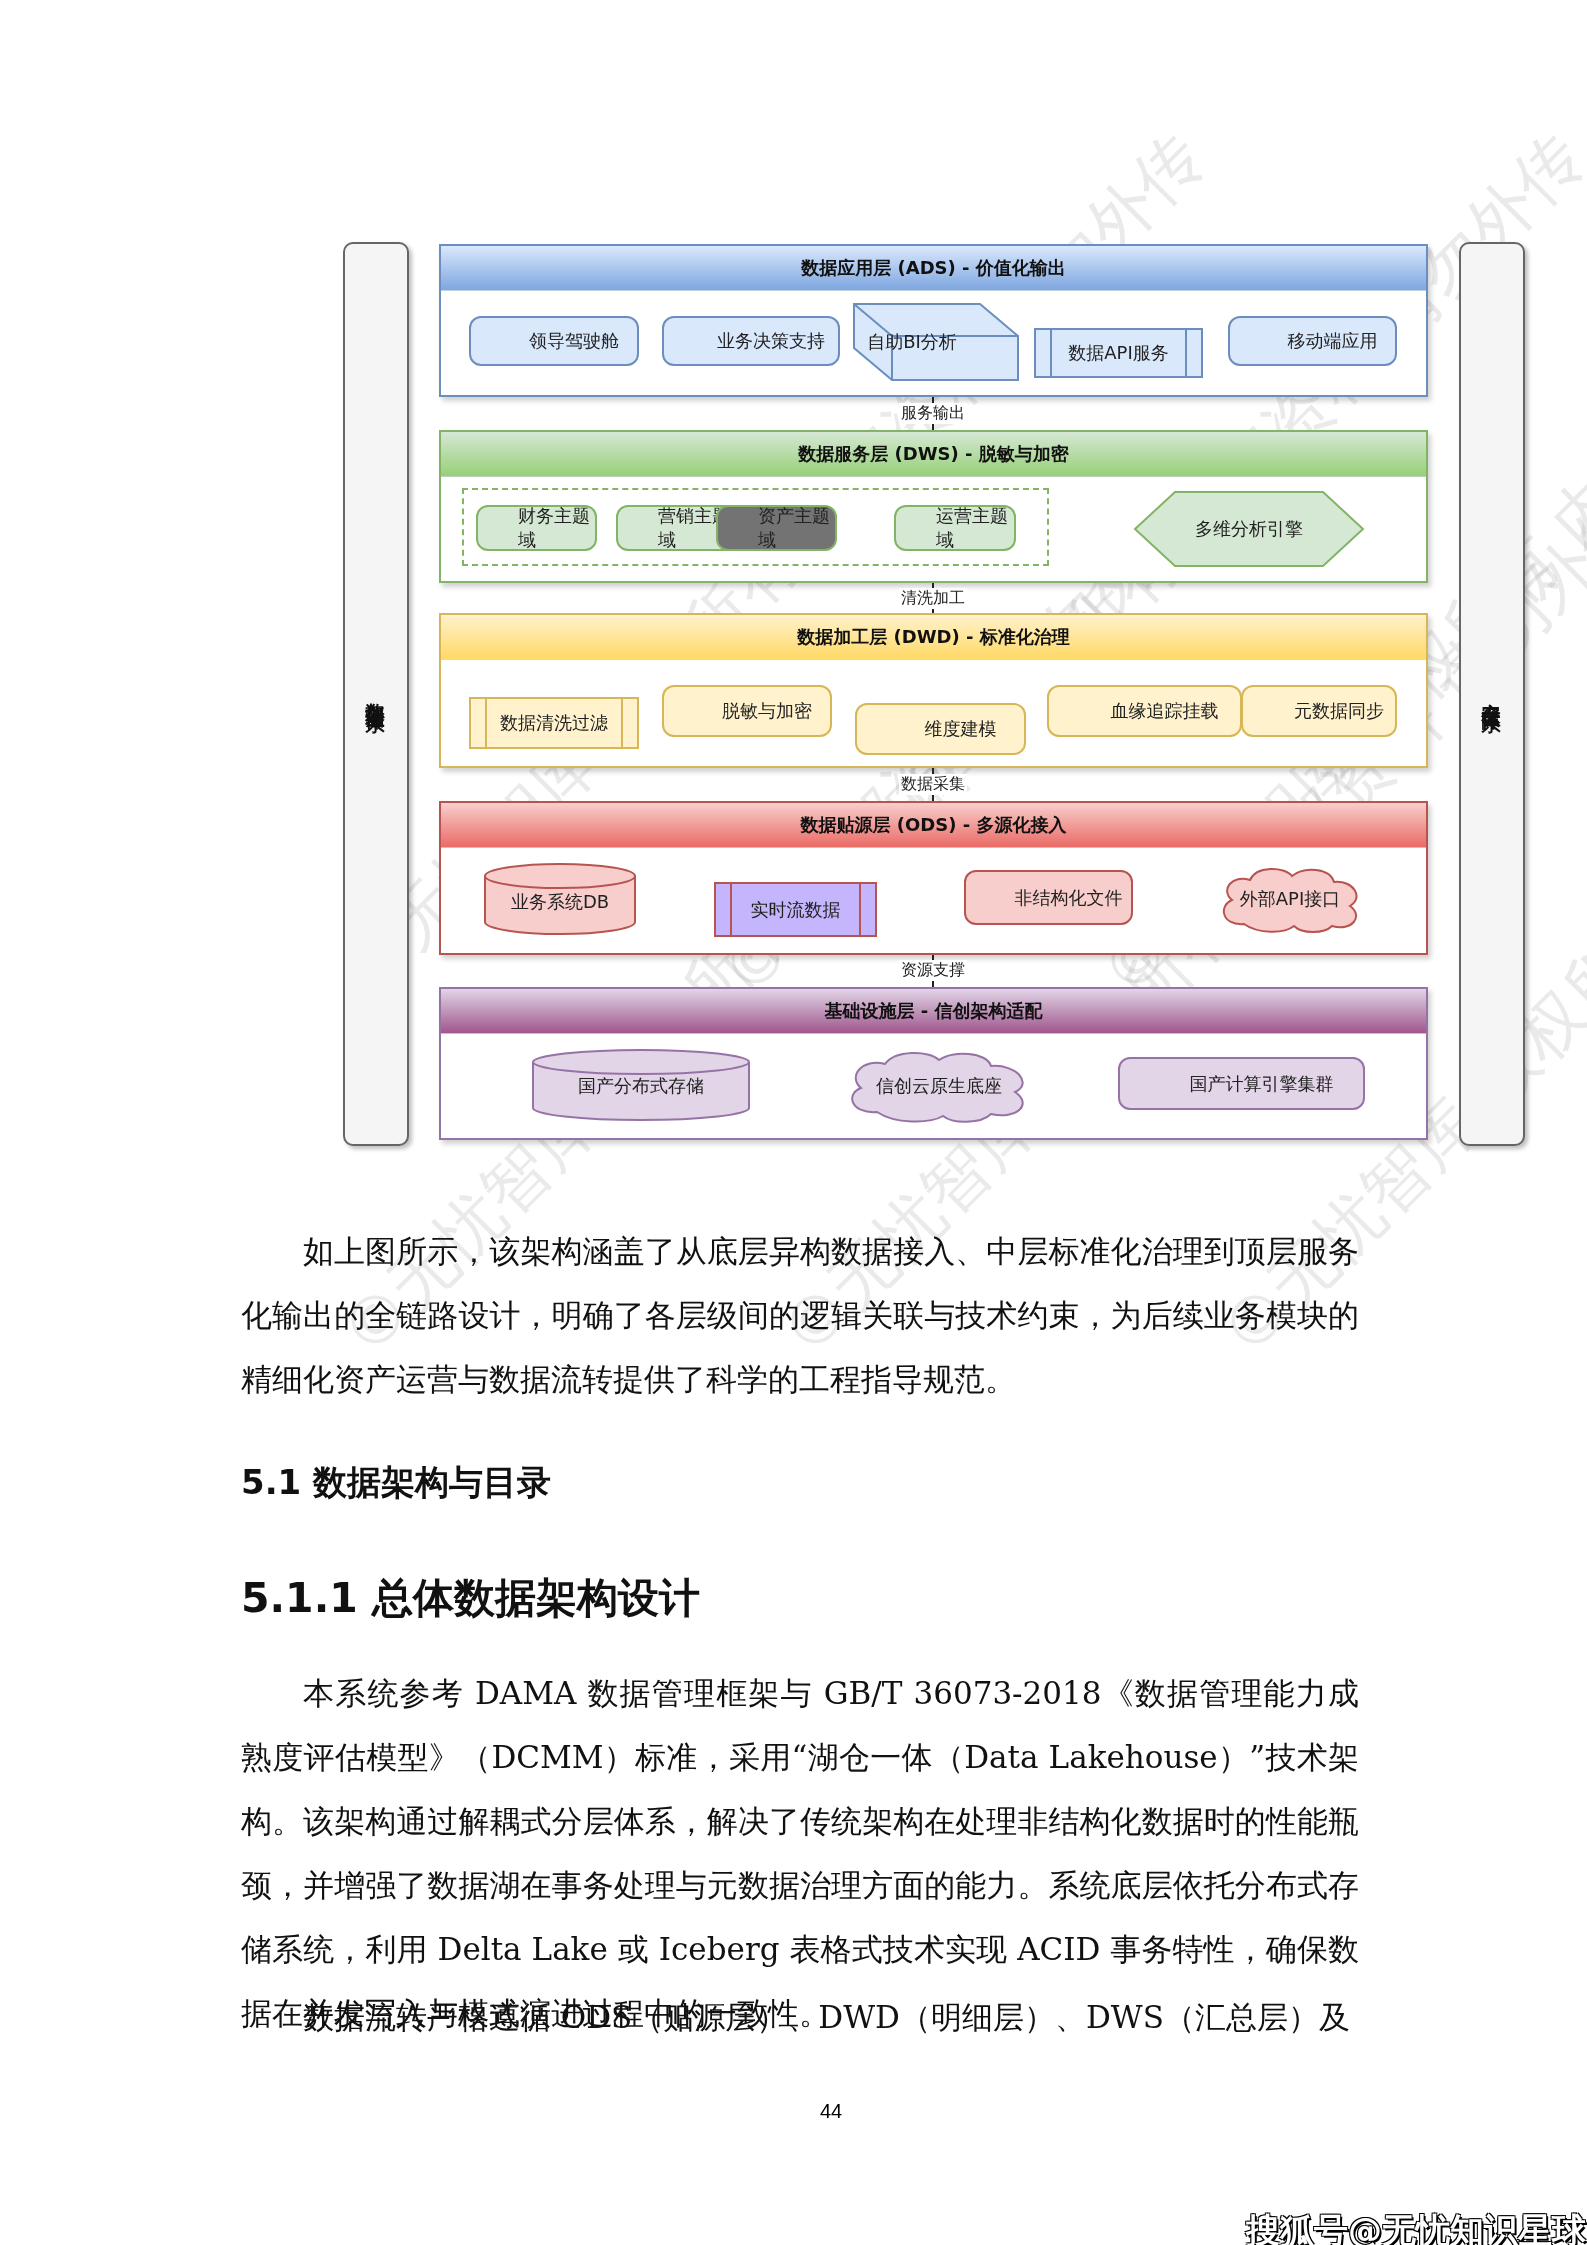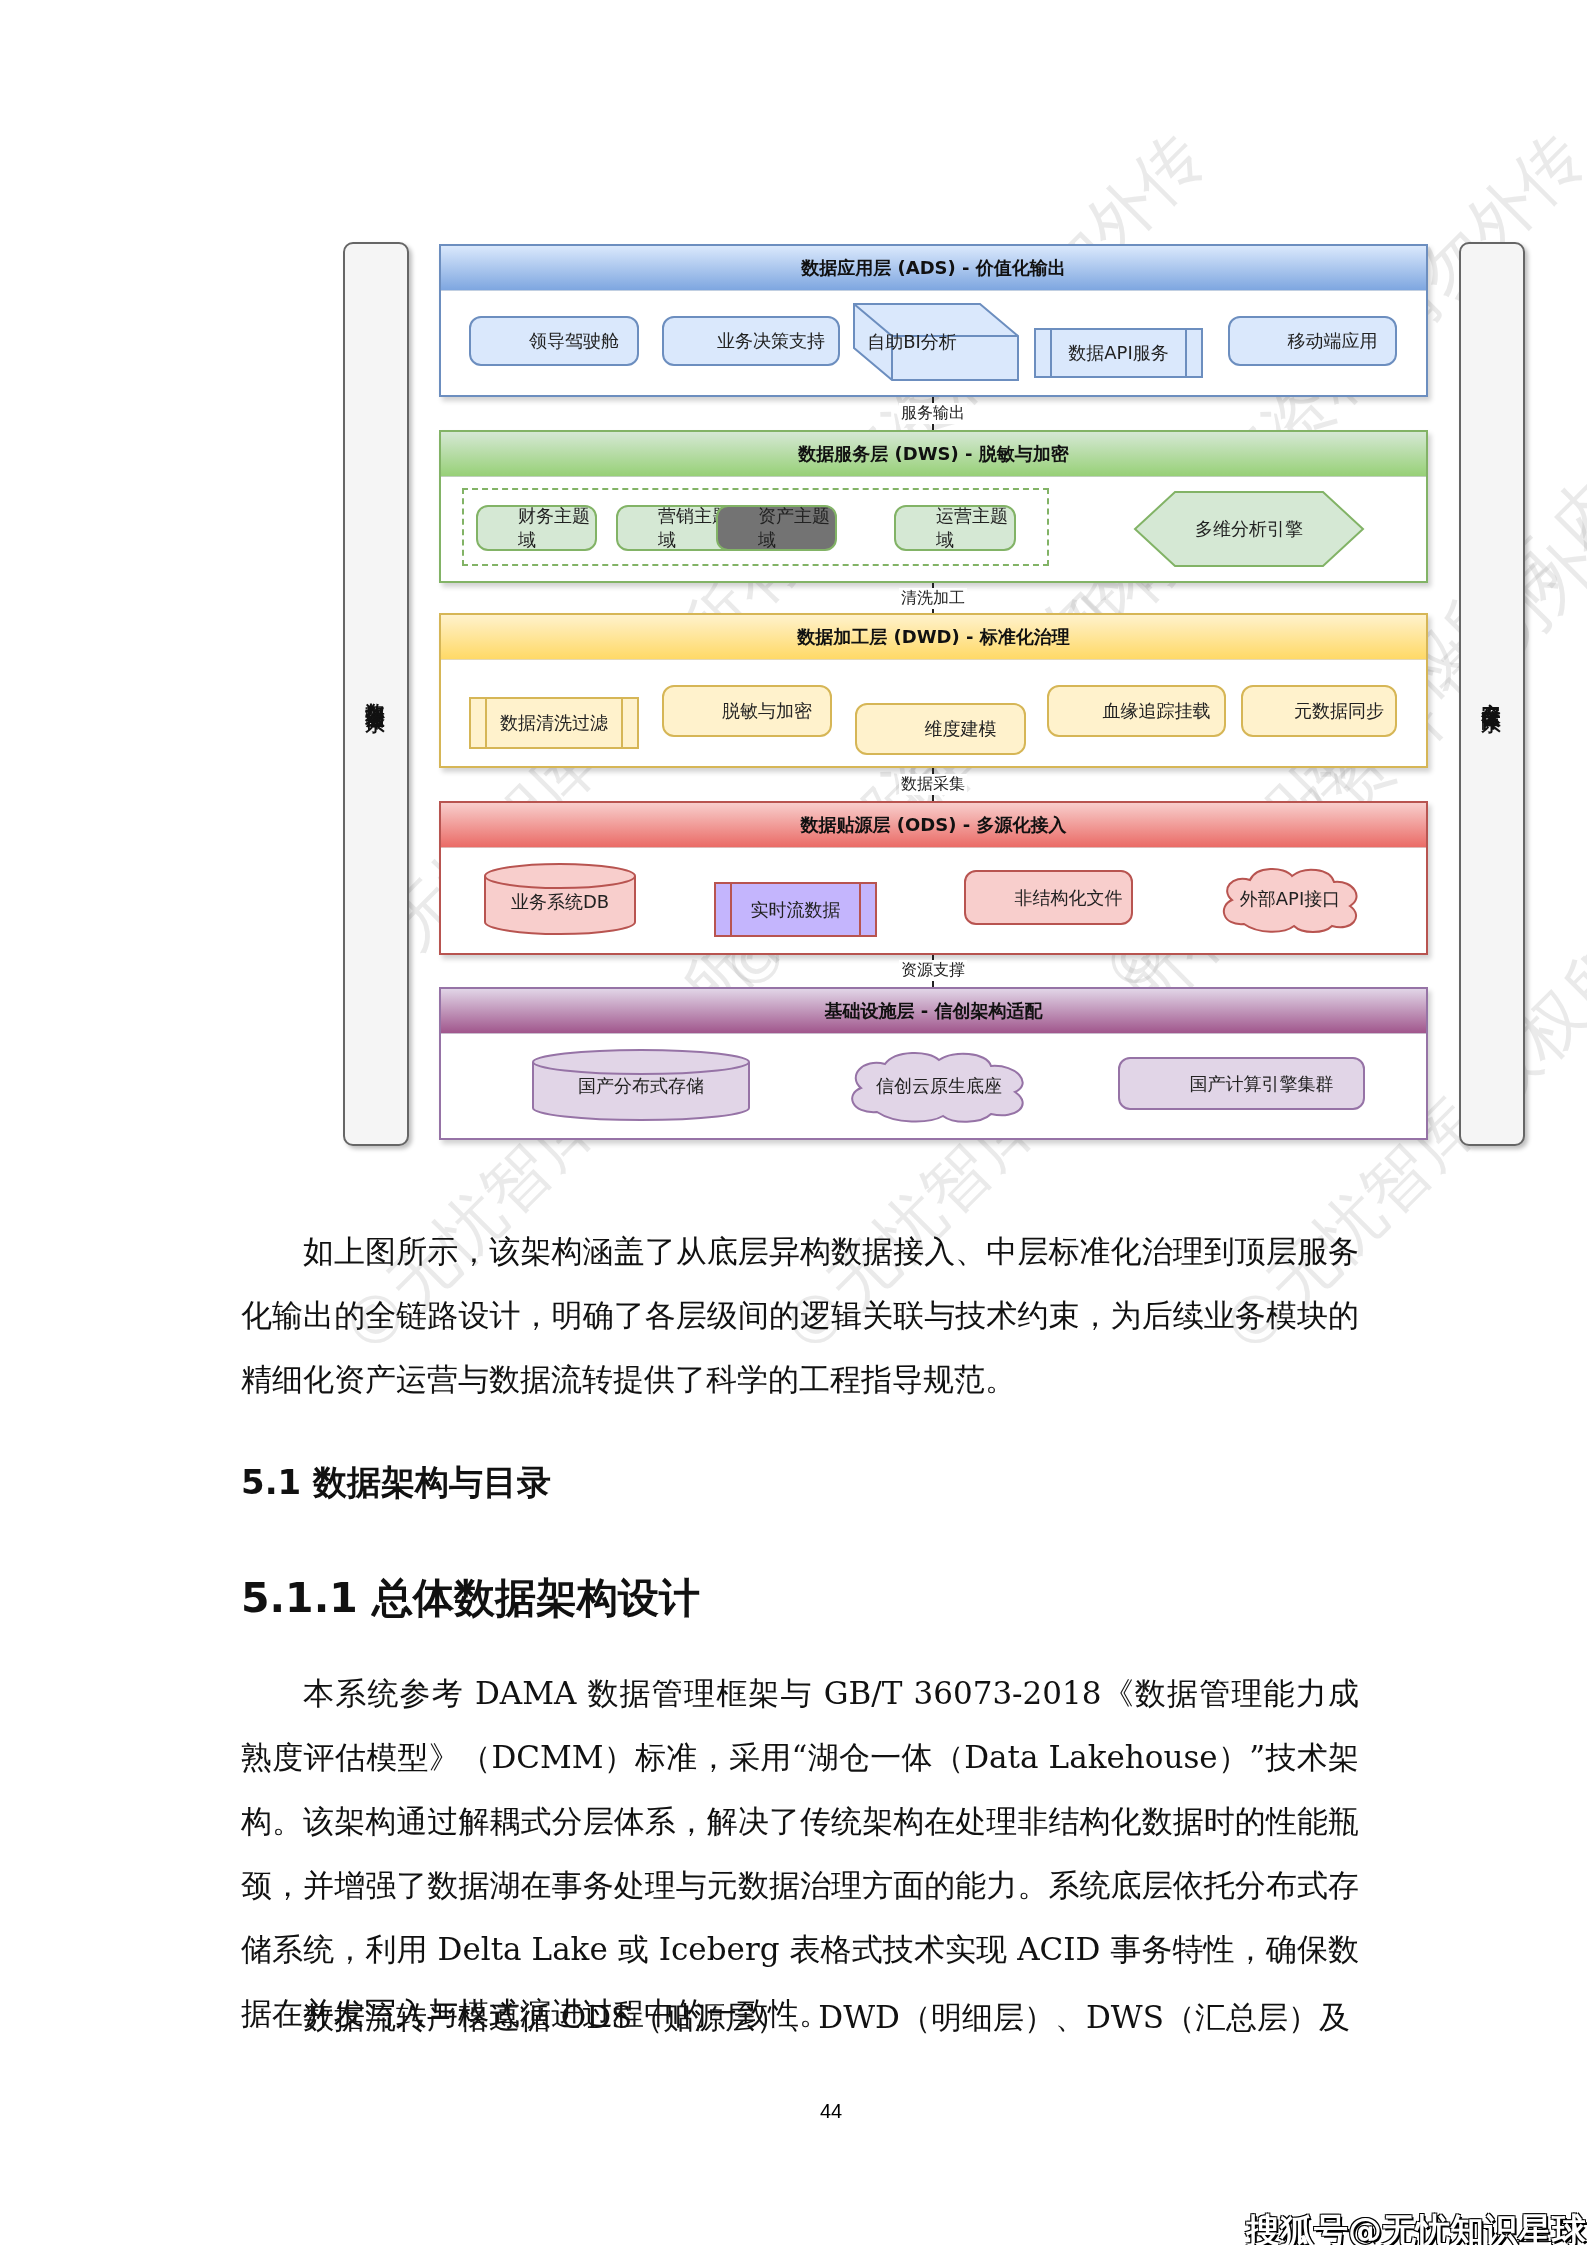--- a/index.html
+++ b/index.html
@@ -80,21 +80,21 @@
 
   <div class="conn-line" style="left:932px;top:583px;height:30px;"></div>
   <div class="connector" style="left:933px;top:588px;">清洗加工</div>
 
   <div class="layer" style="top:613px;height:155px;border-color:#d6b656;">
     <div class="layer-header" style="background:linear-gradient(#fff2cc,#ffd966);">数据加工层 (DWD) - 标准化治理</div>
   </div>
   <div class="node proc" style="left:469px;top:685px;width:170px;height:52px;background:#fff2cc;border-color:#d6b656;">数据清洗过滤</div>
   <div class="node rounded" style="left:662px;top:685px;width:170px;height:52px;background:#fff2cc;border-color:#d6b656;">脱敏与加密</div>
   <div class="node rounded" style="left:855px;top:685px;width:171px;height:52px;background:#fff2cc;border-color:#d6b656;margin-top:18px;">维度建模</div>
-  <div class="node rounded" style="left:1047px;top:685px;width:179px;height:52px;background:#fff2cc;border-color:#d6b656;">血缘追踪挂载</div>
+  <div class="node rounded" style="left:1047px;top:685px;width:195px;height:52px;background:#fff2cc;border-color:#d6b656;">血缘追踪挂载</div>
   <div class="node rounded" style="left:1241px;top:685px;width:156px;height:52px;background:#fff2cc;border-color:#d6b656;">元数据同步</div>
 
   <div class="conn-line" style="left:932px;top:768px;height:33px;"></div>
   <div class="connector" style="left:933px;top:774px;">数据采集</div>
 
   <div class="layer" style="top:801px;height:154px;border-color:#b85450;">
     <div class="layer-header" style="background:linear-gradient(#f8cecc,#ea6b66);">数据贴源层 (ODS) - 多源化接入</div>
   </div>
   <div>
     <svg class="abs" style="left:483px;top:862px;" width="154" height="74" viewBox="0 0 154 74">

